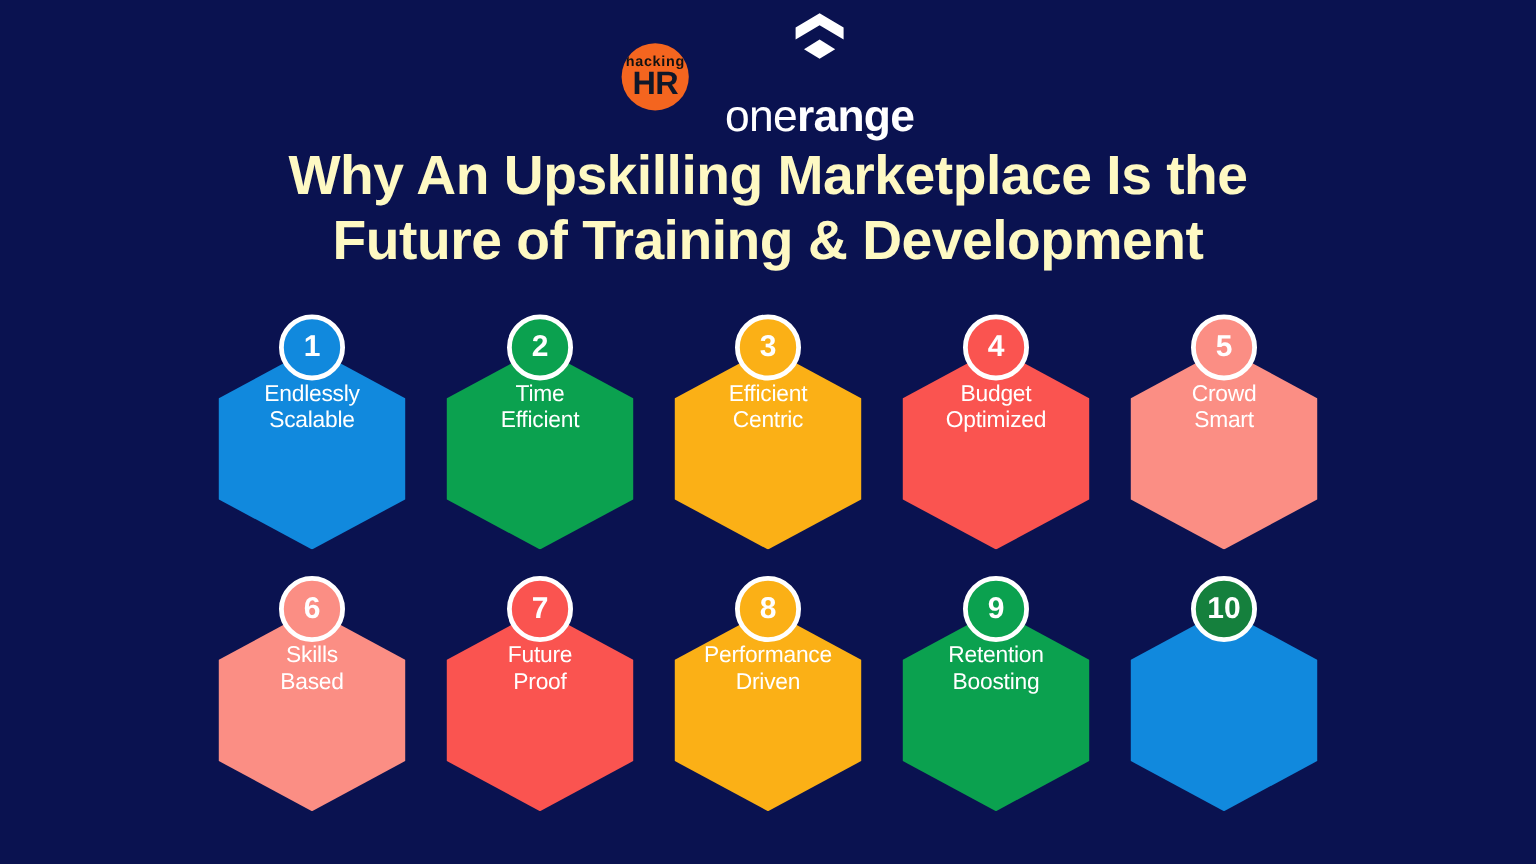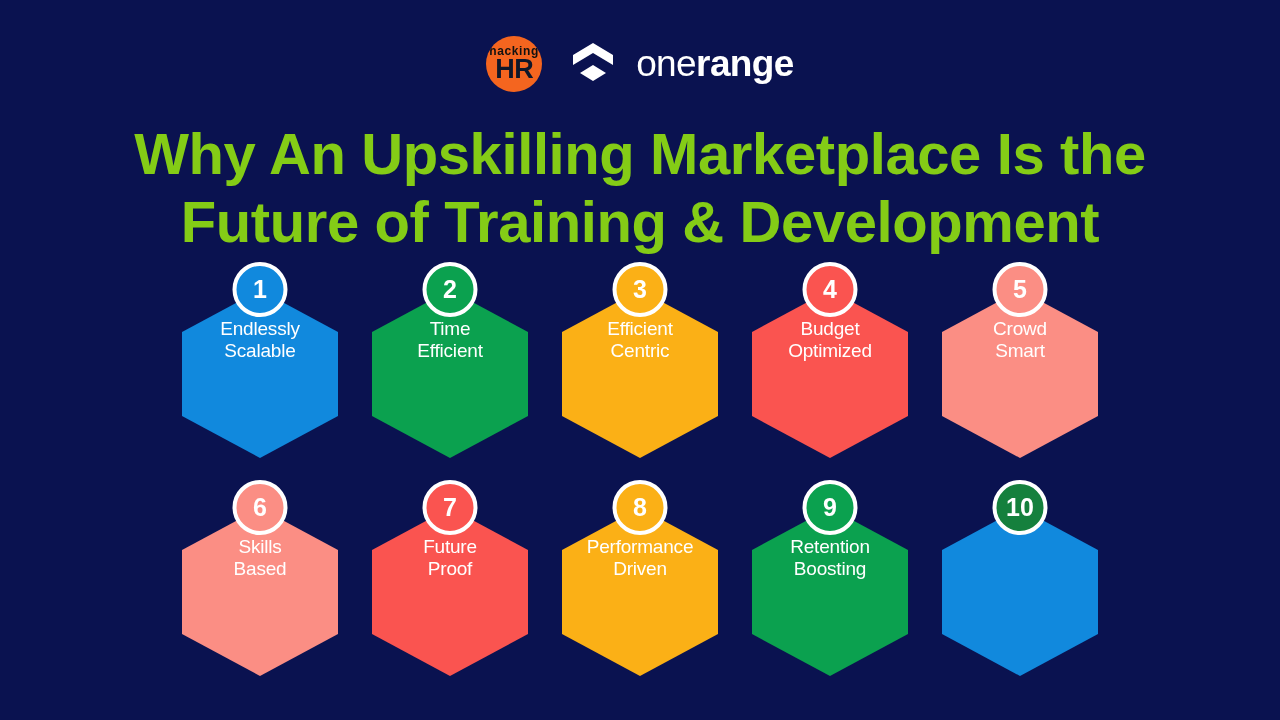--- a/index.html
+++ b/index.html
@@ -61,20 +61,21 @@
     font-size: 27px;
     font-weight: 800;
     color: #0f172a;
     letter-spacing: -0.5px;
   }
 
   .onerange-logo {
     display: flex;
     align-items: center;
     gap: 22px;
+    flex-direction: column;
   }
   .onerange-mark {
     width: 42px;
     height: 44px;
     display: block;
   }
   .onerange-word {
     font-size: 37px;
     font-weight: 400;
     letter-spacing: -0.6px;
@@ -83,25 +84,25 @@
   }
   .onerange-word .or-bold { font-weight: 600; }
 
   
   .title {
     position: absolute;
     top: 120px;
     left: 0;
     width: 100%;
     text-align: center;
-    font-size: 58px;
+    font-size: 46px;
     font-weight: 800;
     line-height: 1.17;
     letter-spacing: -0.4px;
-    color: #84cc16;
+    color: #fef9c3;
   }
   .title-line { display: block; white-space: nowrap; }
 
   
   .hex-grid {
     position: absolute;
     top: 262px;
     left: 0;
     width: 100%;
     display: flex;

